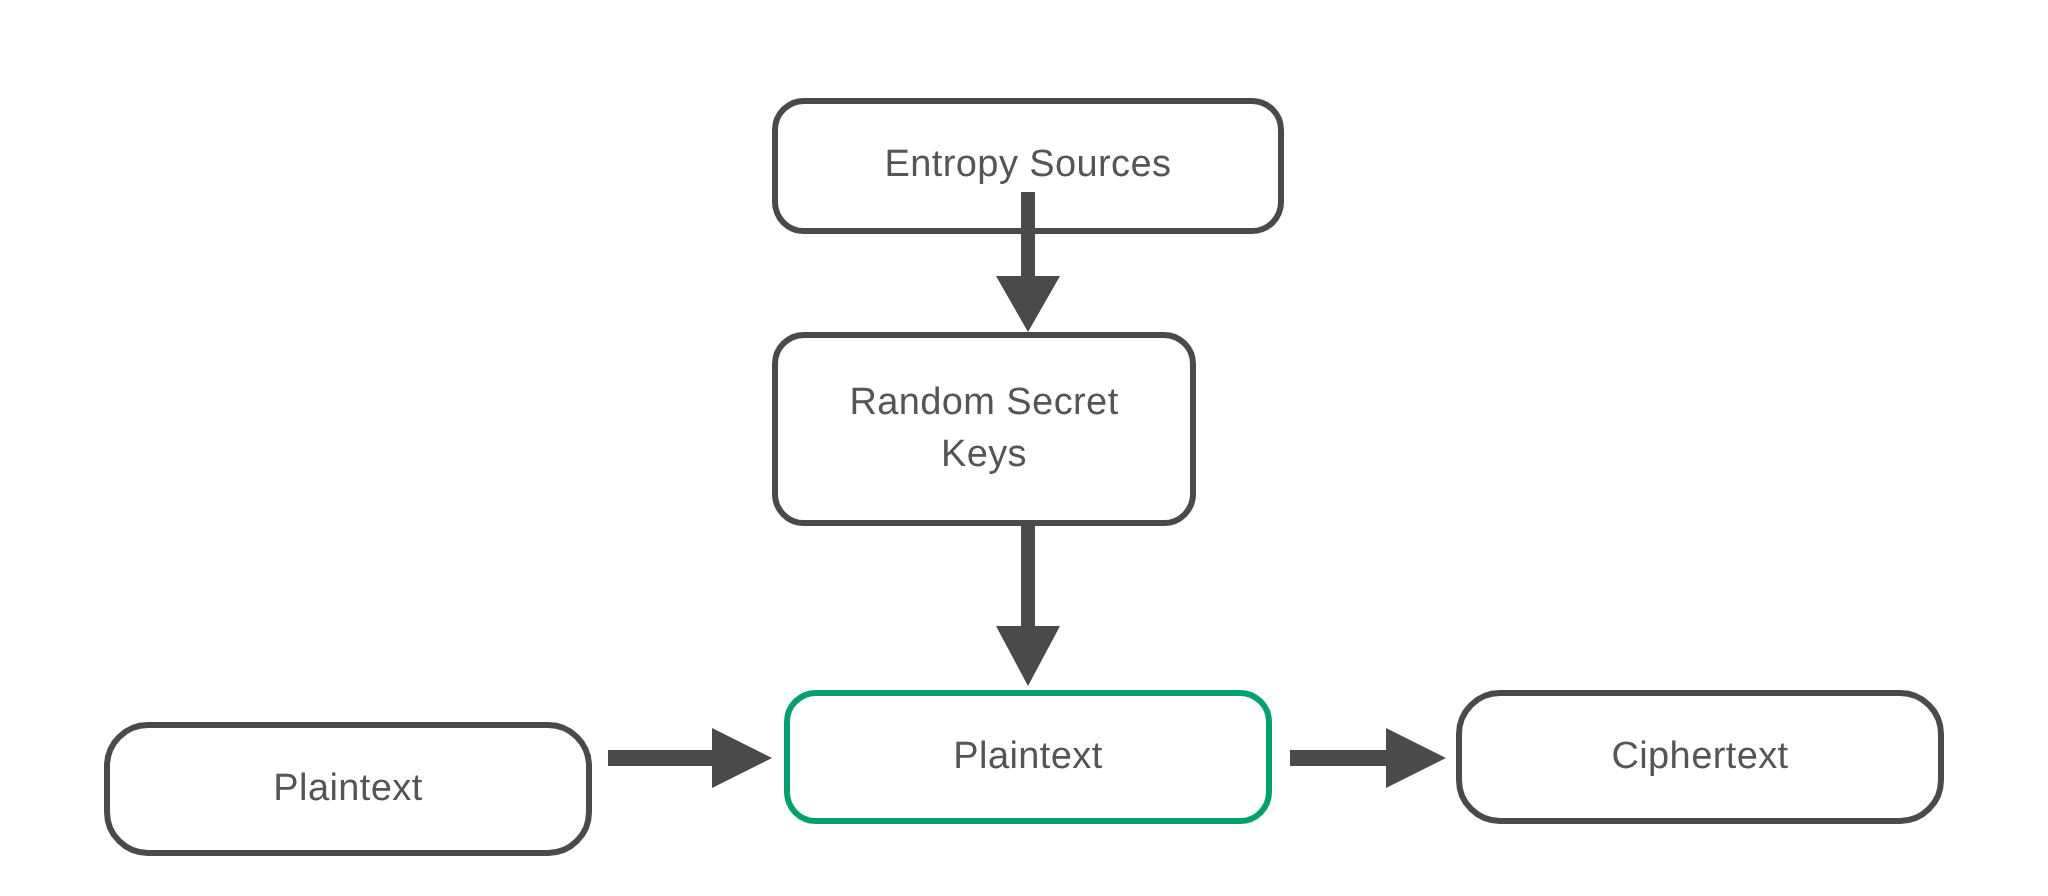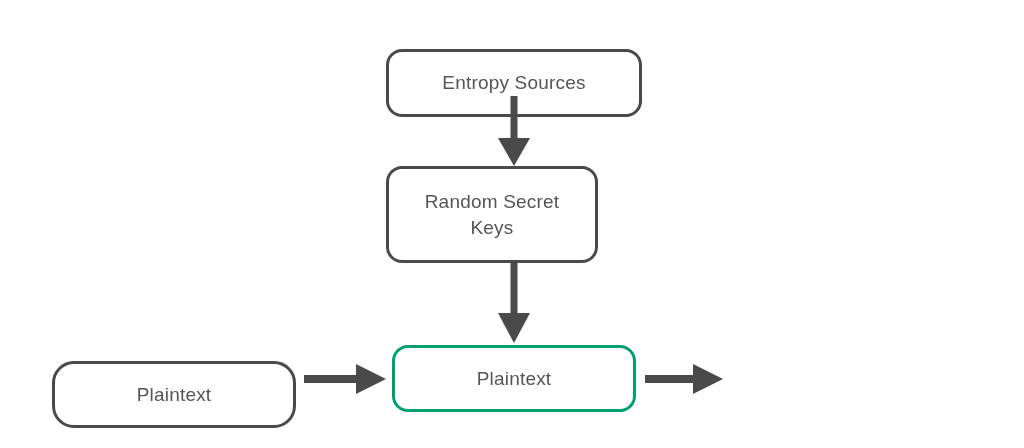--- a/index.html
+++ b/index.html
@@ -100,20 +100,23 @@
   </div>
 
   <div class="node node-dark" id="node-plaintext">
     <span class="node-label">Plaintext</span>
   </div>
 
   <div class="node node-green" id="node-encryption">
     <span class="node-label">Plaintext</span>
   </div>
 
+  <div class="node node-dark" id="node-ciphertext">
+    <span class="node-label">Ciphertext</span>
+  </div>
 
   <svg class="arrow" id="arrow-entropy-keys" width="50" height="72" viewBox="0 0 50 72">
     <path d="M25 0 L25 46" stroke="#4a4a4a" stroke-width="7" fill="none"></path>
     <path d="M25 70 L9 42 L41 42 Z" fill="#4a4a4a"></path>
   </svg>
 
   <svg class="arrow" id="arrow-keys-encryption" width="50" height="82" viewBox="0 0 50 82">
     <path d="M25 0 L25 54" stroke="#4a4a4a" stroke-width="7" fill="none"></path>
     <path d="M25 80 L9 50 L41 50 Z" fill="#4a4a4a"></path>
   </svg>

